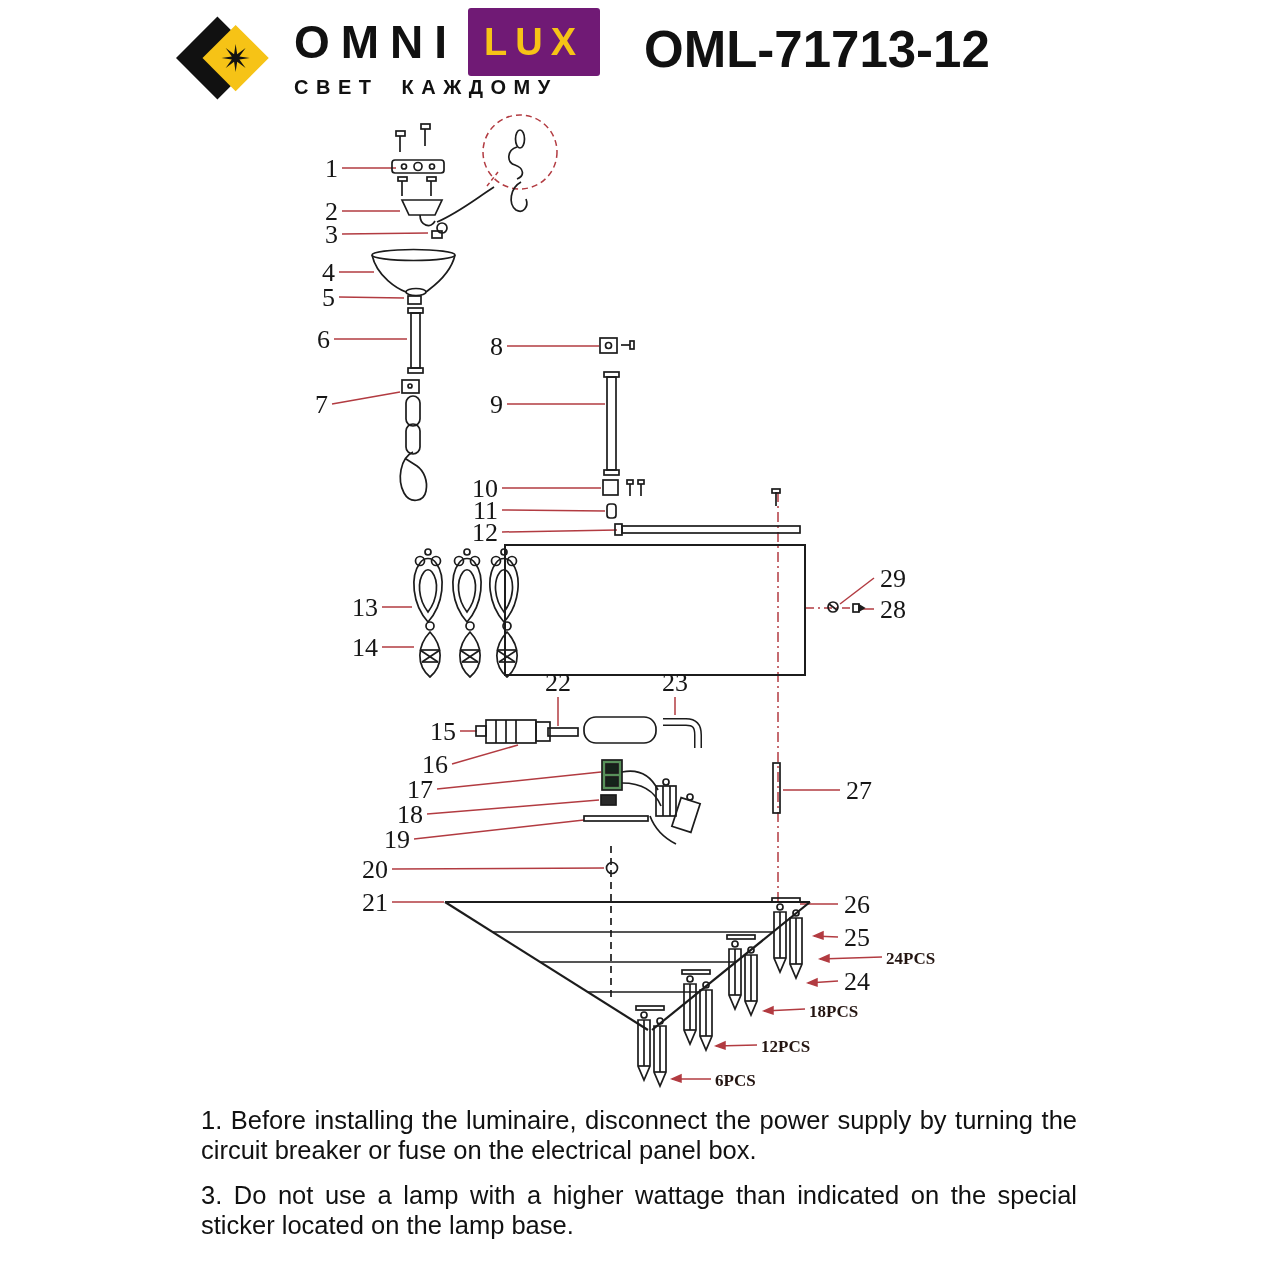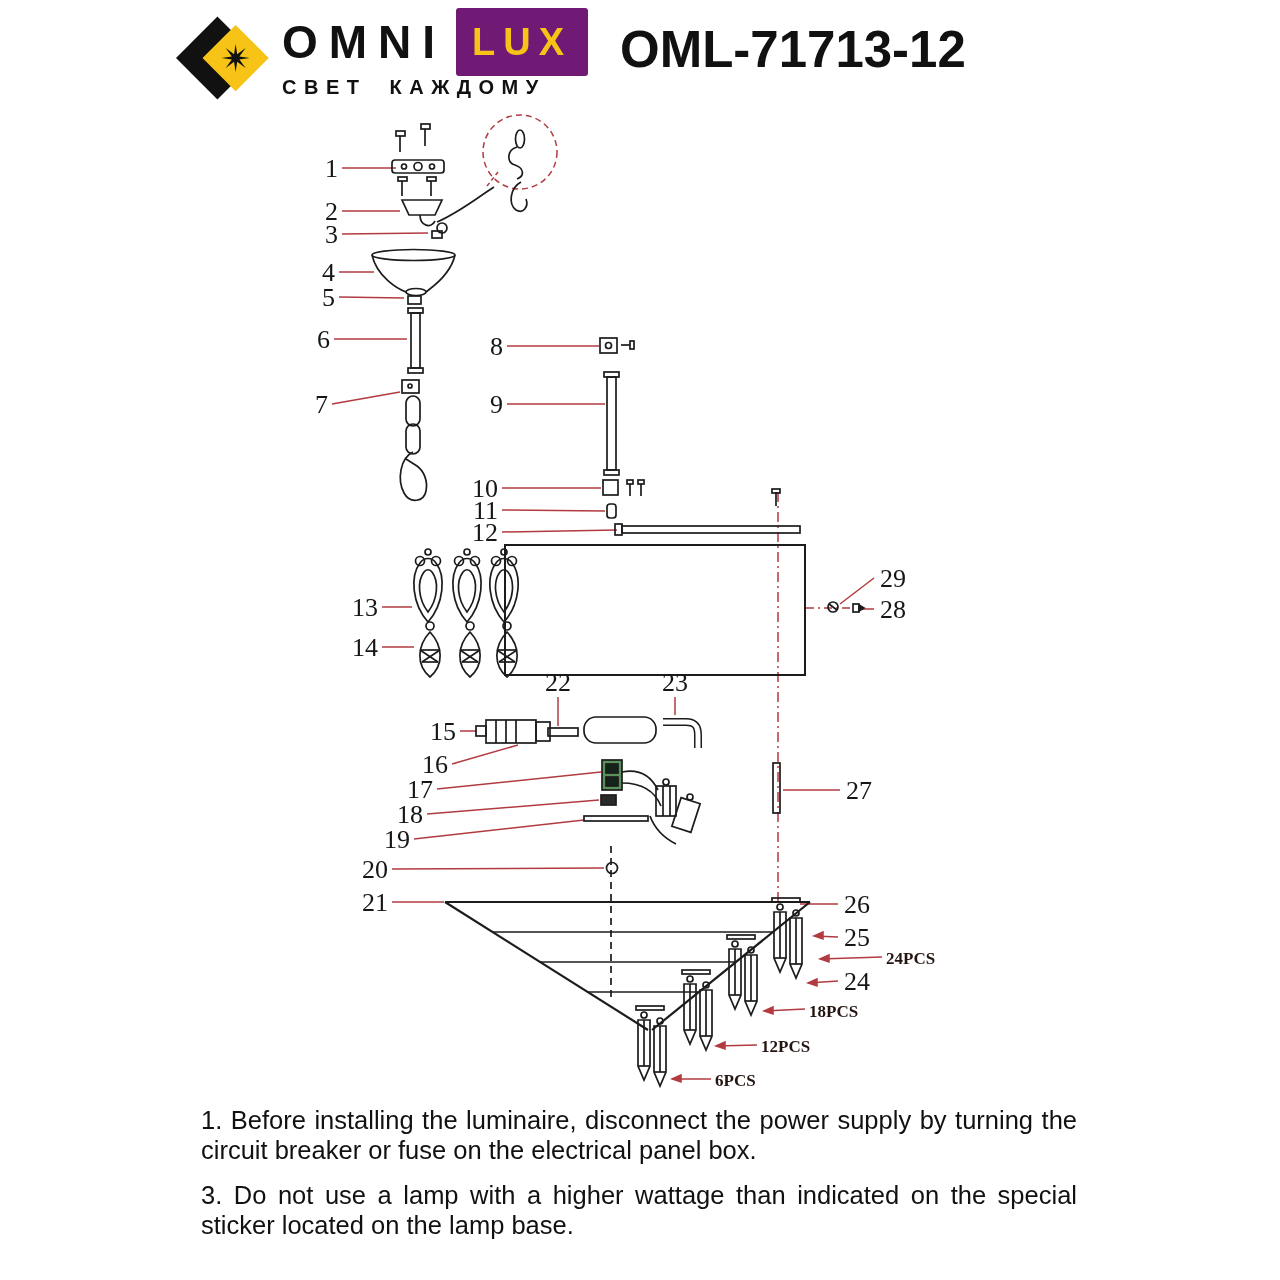--- a/index.html
+++ b/index.html
@@ -1,27 +1,27 @@
 <!DOCTYPE html>
 <html><head>
 <meta charset="utf-8">
 <style>
   html,body{margin:0;padding:0;background:#fff}
   .page{position:relative;width:1280px;height:1280px;background:#ffffff;overflow:hidden;
         font-family:"Liberation Sans",sans-serif;color:#111}
   
-  .logo{position:absolute;left:176px;top:8px;display:flex;align-items:flex-start;z-index:2}
+  .logo{position:absolute;left:176px;top:8px;display:flex;align-items:flex-start;gap:12px;z-index:2}
   .logo-icon{width:106px;height:100px;display:block}
   .logo-text{display:flex;flex-direction:column}
   .brand-line{display:flex;align-items:center;gap:10px}
   .brand-main{font-size:46px;font-weight:bold;letter-spacing:11px;line-height:60px}
   .lux-box{background:#701a75;color:#f6c316;font-size:38px;font-weight:bold;letter-spacing:8px;
            padding:12px 16px;line-height:44px;border-radius:3px}
   .brand-subtitle{font-size:20px;font-weight:bold;letter-spacing:7.5px;word-spacing:10px}
-  .model{position:absolute;left:620px;top:20px;font-size:51px;font-weight:bold;letter-spacing:0px;z-index:2}
+  .model{position:absolute;left:644px;top:20px;font-size:51px;font-weight:bold;letter-spacing:0px;z-index:2}
   
   .diagram{position:absolute;left:0;top:0;z-index:1}
   .diagram text{font-family:"Liberation Serif",serif;font-size:26px;fill:#161616}
   .diagram text.pcs{font-size:17px;font-weight:bold;fill:#241511}
   
   .instructions{position:absolute;left:185px;top:1090px;width:908px;z-index:2;
                 font-size:25.5px;line-height:29.5px}
   .instructions p{margin:16px;text-align:justify}
 </style>
 </head>

